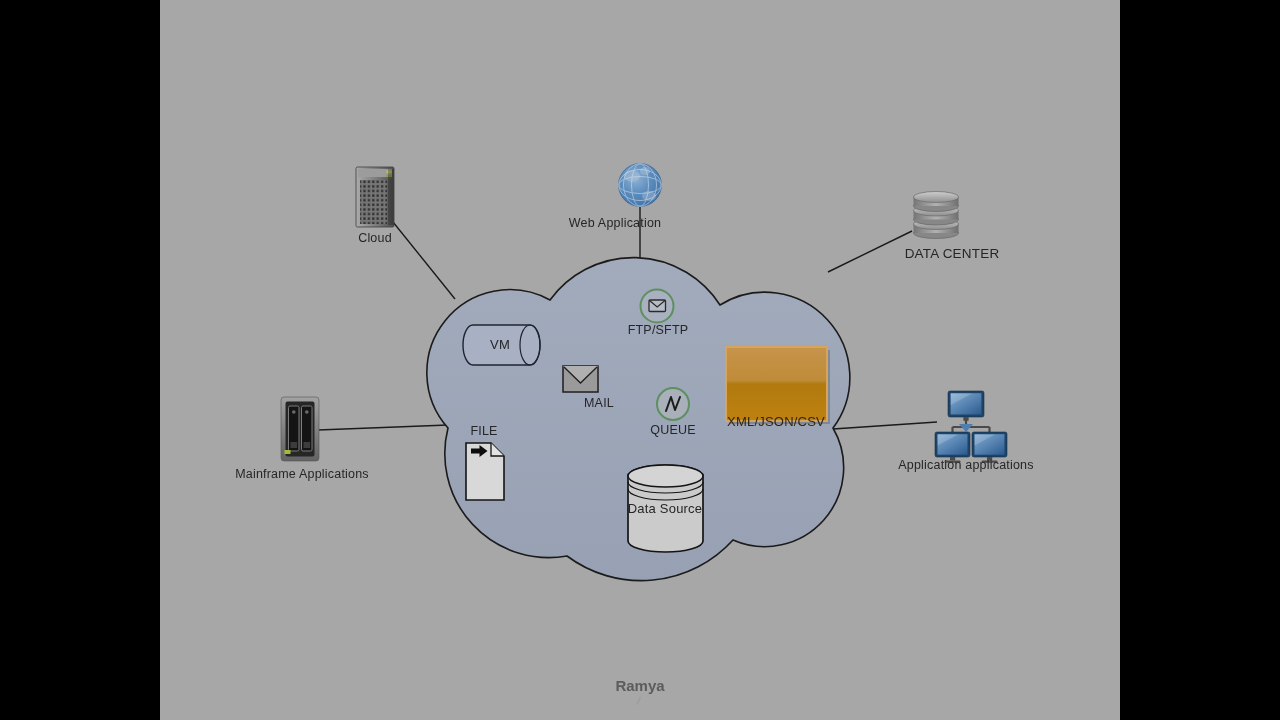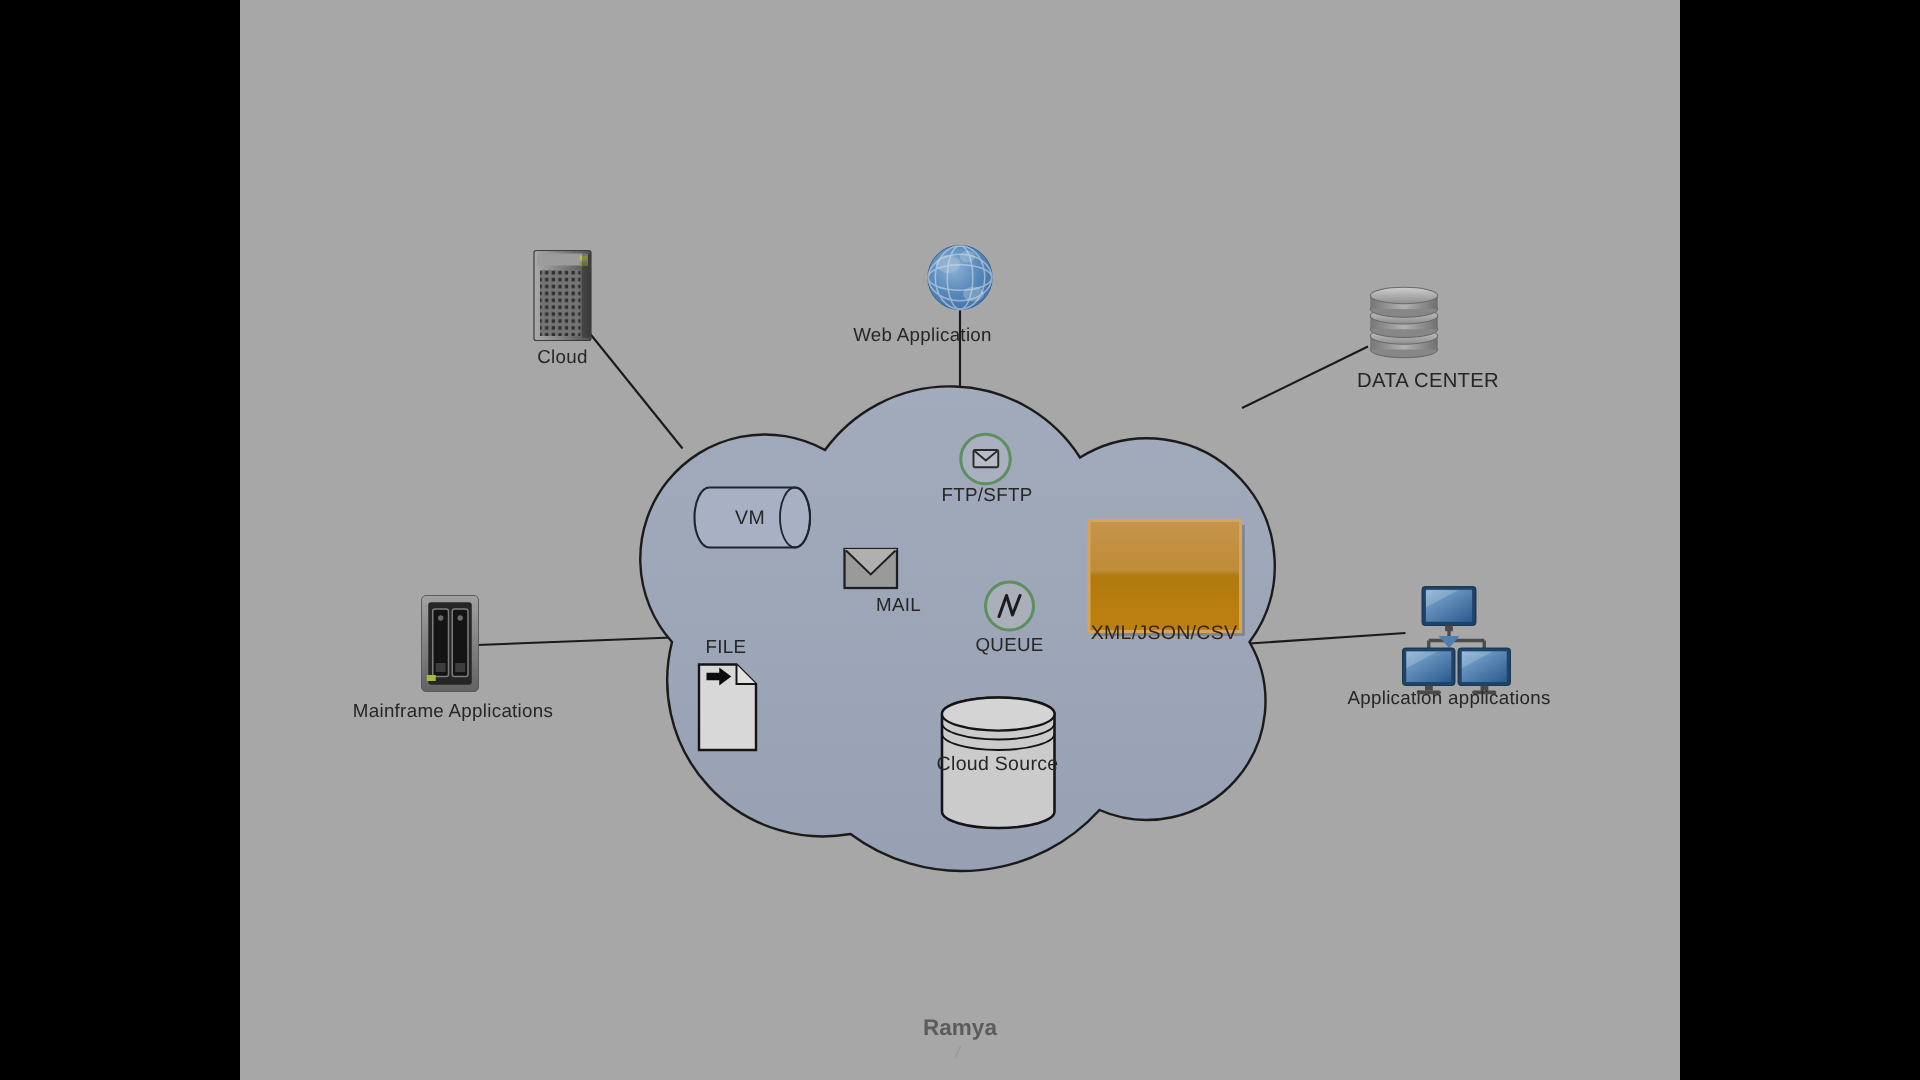--- a/index.html
+++ b/index.html
@@ -216,18 +216,18 @@
     <div class="lbl" style="left:455px;top:216px;">Web Application</div>
     <div class="lbl caps" style="left:776px;top:246px;">DATA CENTER</div>
     <div class="lbl" style="left:142px;top:467px;">Mainframe Applications</div>
     <div class="lbl" style="left:806px;top:458px;">Application applications</div>
     <div class="lbl inside" style="left:340px;top:337px;">VM</div>
     <div class="lbl" style="left:498px;top:323px;">FTP/SFTP</div>
     <div class="lbl" style="left:420px;top:396px;margin-left:19px;">MAIL</div>
     <div class="lbl" style="left:513px;top:423px;">QUEUE</div>
     <div class="lbl box-label" style="left:616px;top:374px;margin-top:40px;">XML/JSON/CSV</div>
     <div class="lbl" style="left:324px;top:424px;">FILE</div>
-    <div class="lbl inside" style="left:505px;top:501px;">Cloud Source</div>
+    <div class="lbl inside" style="left:505px;top:501px;">Data Source</div>
 
     <div class="watermark" style="left:480px;top:677px;">Ramya</div>
     <div class="faint-mark" style="left:478px;top:698px;"></div>
   </div>
 </div>
 
 </body></html>

